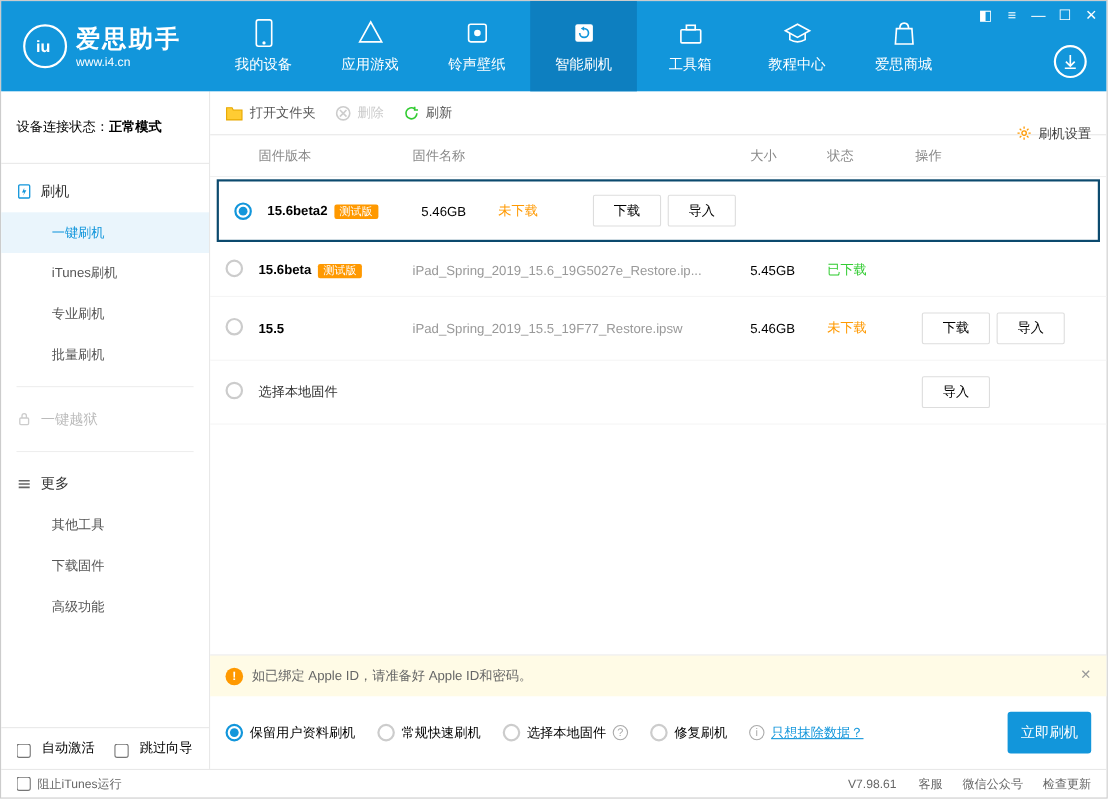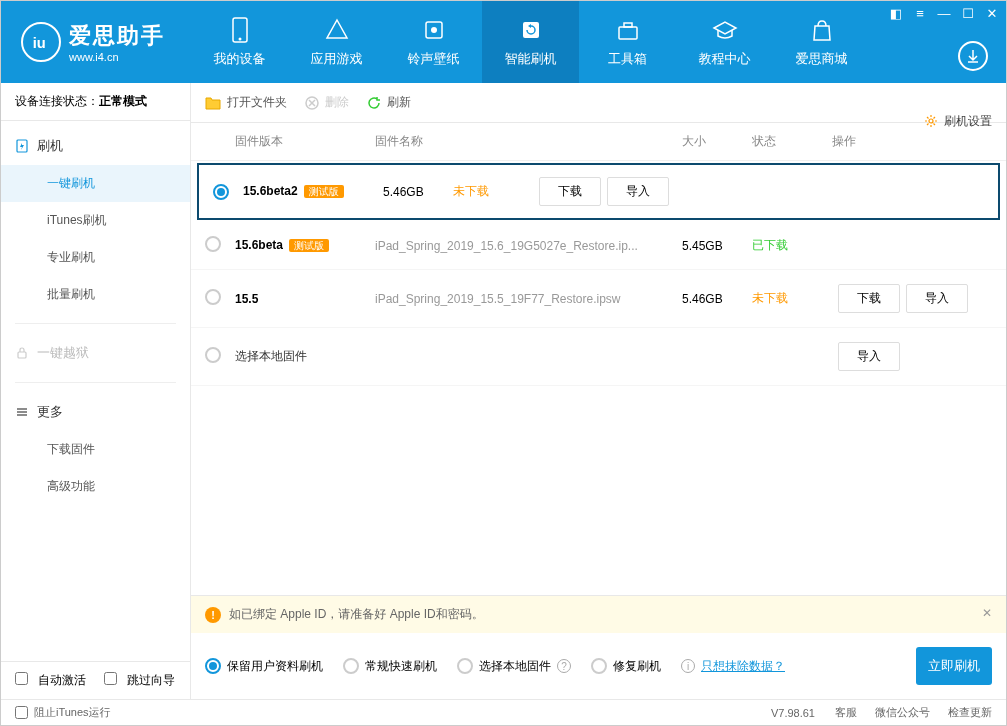--- a/index.html
+++ b/index.html
@@ -17,32 +17,32 @@
 .nav-item.active { background: #0d7fc0; }
 .nav-icon { width: 28px; height: 28px; margin-bottom: 6px; display: flex; align-items: center; justify-content: center; }
 .nav-icon svg { fill: #fff; }
 .window-controls { position: absolute; top: 4px; right: 6px; display: flex; gap: 8px; }
 .window-controls span { width: 16px; height: 16px; cursor: pointer; font-size: 13px; display: flex; align-items: center; justify-content: center; }
 .download-circle { position: absolute; right: 18px; top: 40px; width: 30px; height: 30px; border: 2px solid #fff; border-radius: 50%; display: flex; align-items: center; justify-content: center; cursor: pointer; }
 
 
 .body { display: flex; height: calc(100% - 82px - 26px); }
 .sidebar { width: 190px; border-right: 1px solid #e8e8e8; display: flex; flex-direction: column; }
-.conn-status { padding: 10px 14px; font-size: 12px; border-bottom: 1px solid #e8e8e8; }
+.conn-status { padding: 24px 14px; font-size: 12px; border-bottom: 1px solid #e8e8e8; }
 .conn-status .bold { font-weight: bold; }
 .side-section { padding: 6px 0; }
 .side-head { display: flex; align-items: center; padding: 10px 14px; font-size: 13px; color: #333; gap: 8px; }
 .side-head.disabled { color: #bbb; }
 .side-item { padding: 10px 14px 10px 46px; font-size: 12px; color: #555; cursor: pointer; }
 .side-item.active { background: #eaf5fc; color: #1296db; }
 .side-divider { height: 1px; background: #eee; margin: 4px 14px; }
 .side-note { background: #f5f5f5; padding: 10px 14px; margin: 4px 14px 4px 46px; font-size: 12px; color: #666; }
 
 .sidebar-bottom { margin-top: auto; border-top: 1px solid #e8e8e8; }
-.checkbox-row { display: flex; align-items: flex-start; padding: 10px 14px; font-size: 12px; gap: 6px; }
+.checkbox-row { display: flex; align-items: flex-end; padding: 10px 14px; font-size: 12px; gap: 6px; }
 .checkbox-row input { margin-right: 4px; }
 .device-box { padding: 10px 14px; border-top: 1px solid #e8e8e8; }
 .device-name { color: #1296db; font-size: 13px; font-weight: 500; display: flex; align-items: center; gap: 6px; }
 .storage-badge { display: inline-block; background: #f0f0f0; color: #888; font-size: 10px; padding: 1px 6px; border-radius: 2px; margin-top: 4px; }
 .device-type { font-size: 11px; color: #999; margin-top: 2px; }
 
 
 .main { flex: 1; display: flex; flex-direction: column; }
 .toolbar { height: 40px; border-bottom: 1px solid #e8e8e8; display: flex; align-items: center; padding: 0 14px; font-size: 12px; gap: 18px; }
 .tool-btn { display: flex; align-items: center; gap: 6px; cursor: pointer; color: #555; }
@@ -213,20 +213,21 @@
     <div class="side-divider"></div>
     <div class="side-section">
       <div class="side-head">
         <svg class="icon-square" viewBox="0 0 14 14">
             <line x1="2" y1="4" x2="12" y2="4" stroke="#666" stroke-width="1.5"></line>
             <line x1="2" y1="7" x2="12" y2="7" stroke="#666" stroke-width="1.5"></line>
             <line x1="2" y1="10" x2="12" y2="10" stroke="#666" stroke-width="1.5"></line>
           </svg>
         <span>更多</span>
       </div>
+      <div class="side-item">其他工具</div>
       <div class="side-item">下载固件</div>
       <div class="side-item">高级功能</div>
     </div>
 
     <div class="sidebar-bottom">
       <div class="checkbox-row">
         <input type="checkbox" style="">
         <span>自动激活</span>
         <input type="checkbox" style="margin-left: 12px;">
         <span>跳过向导</span>

